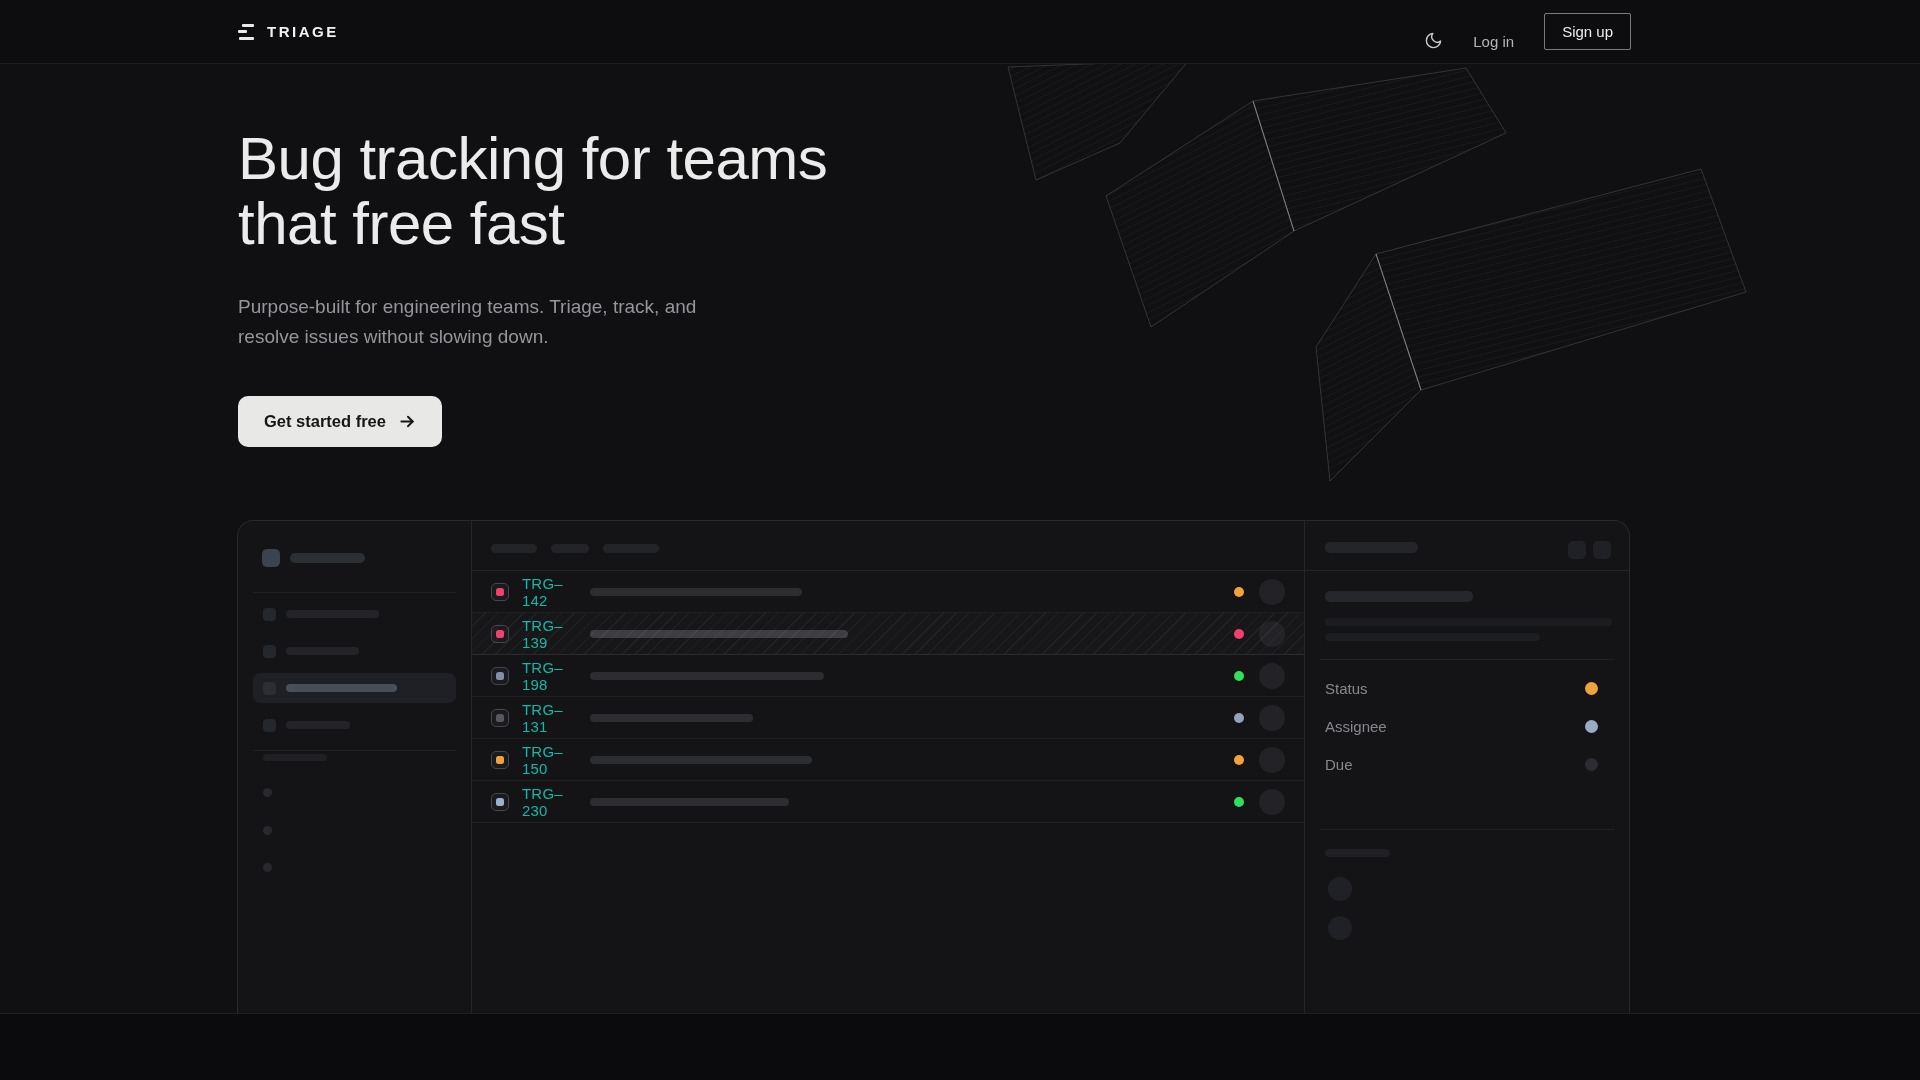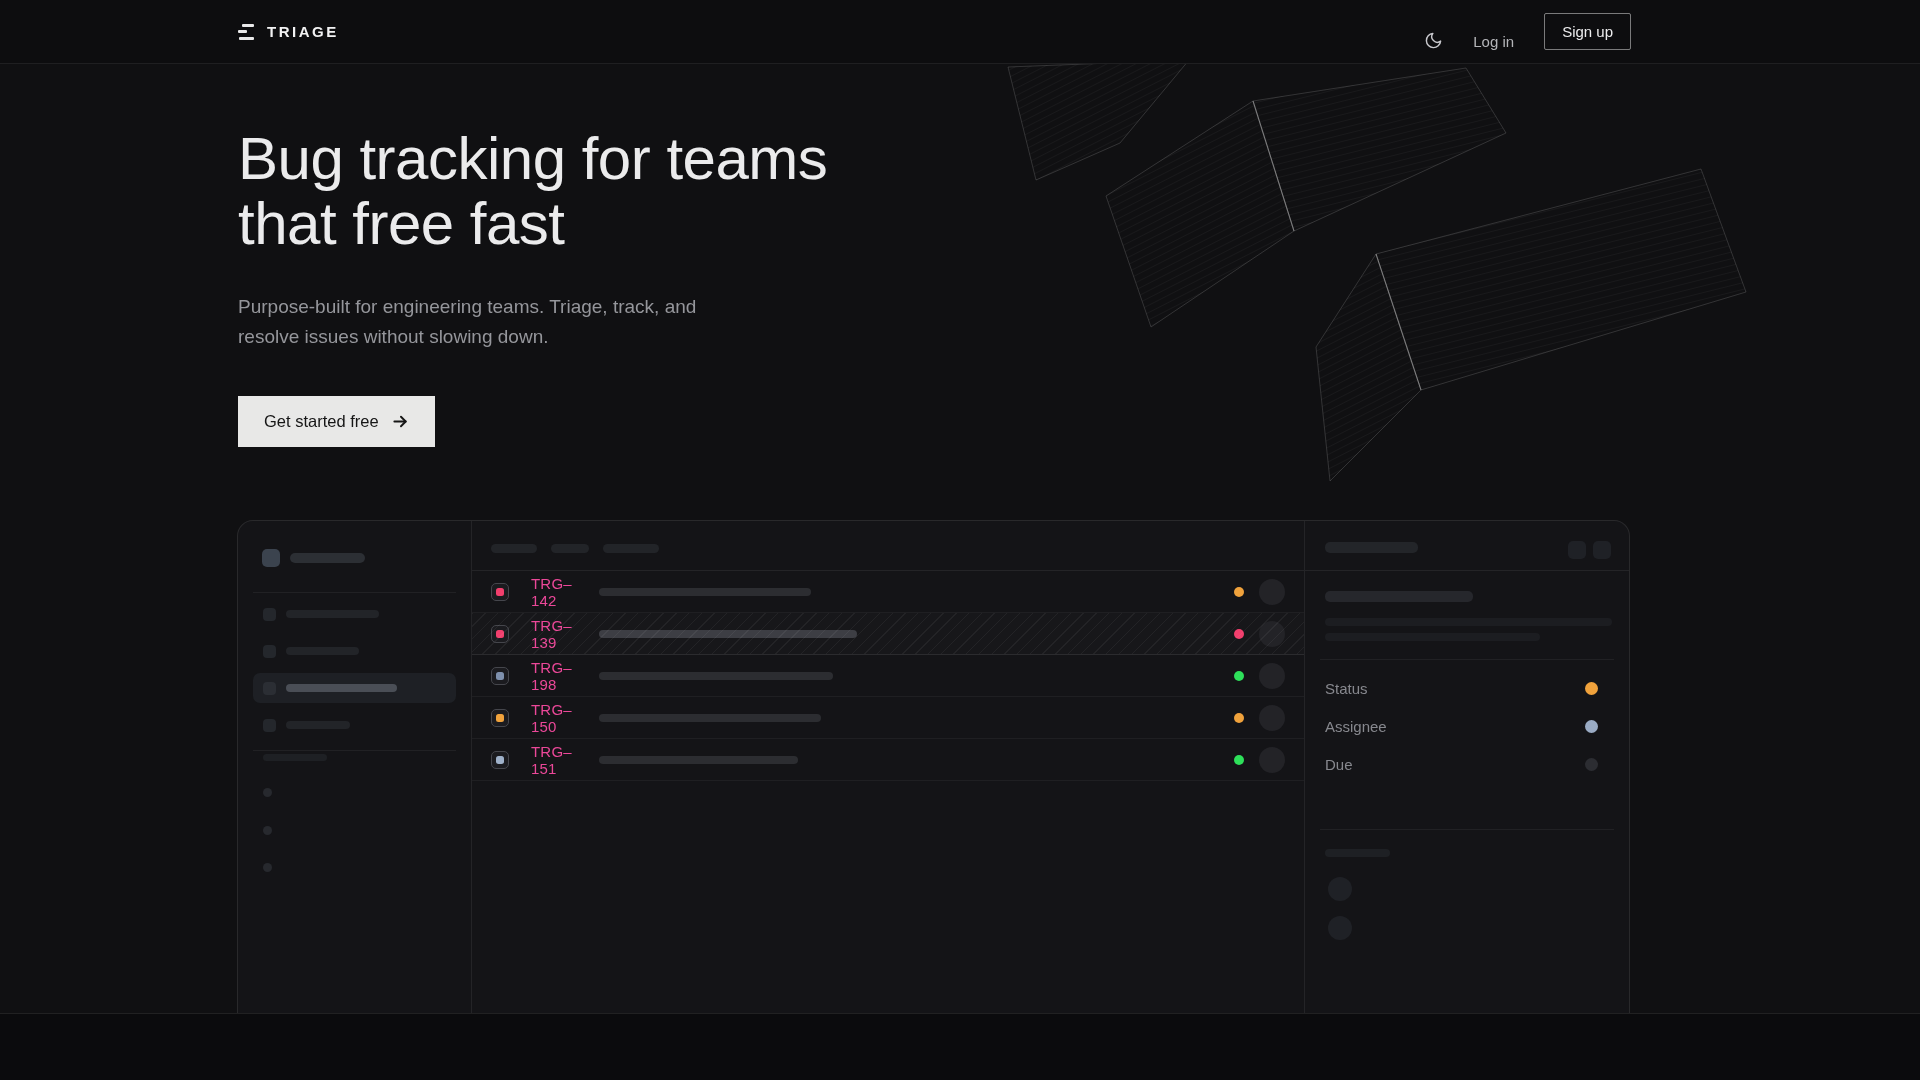--- a/index.html
+++ b/index.html
@@ -35,21 +35,21 @@
     border:1px solid rgba(255,255,255,0.45); border-radius:2px; padding:9px 17px;
   }
 
   
   .hero { position:absolute; left:238px; top:126px; width:720px; z-index:3; }
   .hero h1 { font-size:60px; line-height:65px; font-weight:500; letter-spacing:-0.5px; color:#ebebec; }
   .hero-sub { margin-top:36px; width:480px; font-size:19px; line-height:30px; color:#95969b; }
   .cta-btn {
     margin-top:44px; display:inline-flex; align-items:center; gap:13px;
     height:51px; padding:0 26px; background:#e8e8e7; color:#161616;
-    font-size:16.5px; font-weight:400; font-family:inherit; border:none; border-radius:0; cursor:pointer;
+    font-size:16.5px; font-weight:700; font-family:inherit; border:none; border-radius:10px; cursor:pointer;
   }
 
   
   .wireframe { position:absolute; top:0; left:0; z-index:1; pointer-events:none; }
 
   
   .mockup {
     position:absolute; left:237px; top:520px; width:1393px; height:494px; z-index:2;
     background:#141417; border:1px solid rgba(255,255,255,0.09);
     border-radius:16px 16px 0 0; display:flex;
@@ -83,21 +83,21 @@
   .issue-row.selected { background:rgba(255,255,255,0.015); border-bottom-color:rgba(255,255,255,0.09); }
   .issue-row.selected::after {
     content:""; position:absolute; inset:0; pointer-events:none;
     background:repeating-linear-gradient(135deg, rgba(255,255,255,0.05) 0 1px, transparent 1px 9px);
   }
   .issue-icon {
     width:18px; height:18px; border-radius:5px; background:#1b1b1f;
     border:1.3px solid #45464c; display:flex; align-items:center; justify-content:center; flex:none;
   }
   .issue-icon-inner { width:8px; height:8px; border-radius:2.5px; }
-  .issue-id { margin-left:22px; width:66px; font-size:15px; letter-spacing:0.2px; color:#ec4899; flex:none; }
+  .issue-id { margin-left:13px; width:66px; font-size:15px; letter-spacing:0.2px; color:#14b8a6; flex:none; }
   .issue-bar { height:8px; border-radius:4px; background:#2c2d31; margin-left:2px; }
   .issue-row.selected .issue-bar { background:#3d3e44; }
   .issue-right { margin-left:auto; display:flex; align-items:center; gap:15px; }
   .status-dot { width:10px; height:10px; border-radius:50%; }
   .issue-avatar { width:26px; height:26px; border-radius:50%; background:#232327; }
 
   
   .pn-header { position:relative; height:50px; border-bottom:1px solid rgba(255,255,255,0.07); }
   .pn-pill1 { left:20px; top:21px; width:93px; height:11px; background:#232529; }
   .pn-sq { position:absolute; top:20px; width:18px; height:18px; border-radius:5px; background:#1f2126; }
@@ -247,38 +247,49 @@
       <span class="issue-icon-inner" style="background: rgb(126, 144, 173);"></span>
     </span>
     <span class="issue-id">TRG–198</span>
     <span class="issue-bar" style="width: 234px;"></span>
     <span class="issue-right">
       <span class="status-dot" style="background: rgb(46, 224, 90);"></span>
       <span class="issue-avatar"></span>
     </span>
   </div>
 
+  <div class="issue-row">
+    <span class="issue-icon">
+      <span class="issue-icon-inner" style="background: rgb(86, 88, 95);"></span>
+    </span>
+    <span class="issue-id">TRG–131</span>
+    <span class="issue-bar" style="width: 163px;"></span>
+    <span class="issue-right">
+      <span class="status-dot" style="background: rgb(147, 163, 189);"></span>
+      <span class="issue-avatar"></span>
+    </span>
+  </div>
 
   <div class="issue-row">
     <span class="issue-icon">
       <span class="issue-icon-inner" style="background: rgb(240, 162, 60);"></span>
     </span>
     <span class="issue-id">TRG–150</span>
     <span class="issue-bar" style="width: 222px;"></span>
     <span class="issue-right">
       <span class="status-dot" style="background: rgb(240, 162, 60);"></span>
       <span class="issue-avatar"></span>
     </span>
   </div>
 
   <div class="issue-row">
     <span class="issue-icon">
       <span class="issue-icon-inner" style="background: rgb(159, 177, 201);"></span>
     </span>
-    <span class="issue-id">TRG–151</span>
+    <span class="issue-id">TRG–230</span>
     <span class="issue-bar" style="width: 199px;"></span>
     <span class="issue-right">
       <span class="status-dot" style="background: rgb(46, 224, 90);"></span>
       <span class="issue-avatar"></span>
     </span>
   </div>
 </div>
   </div>
 
   <div class="mk-col mk-panel">

